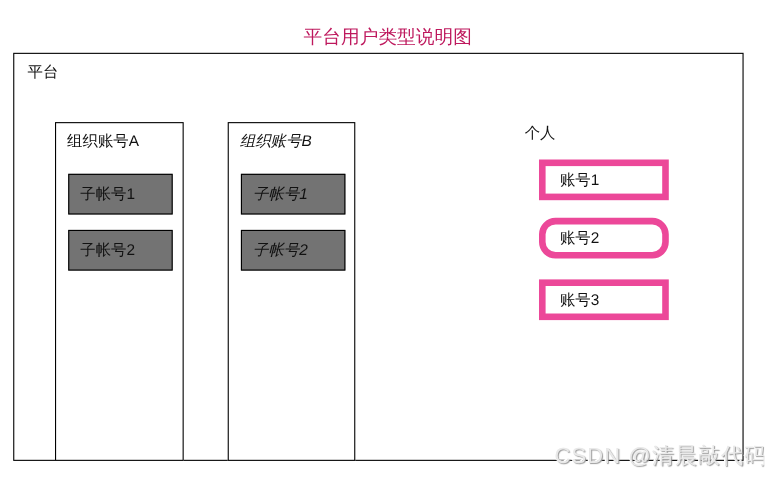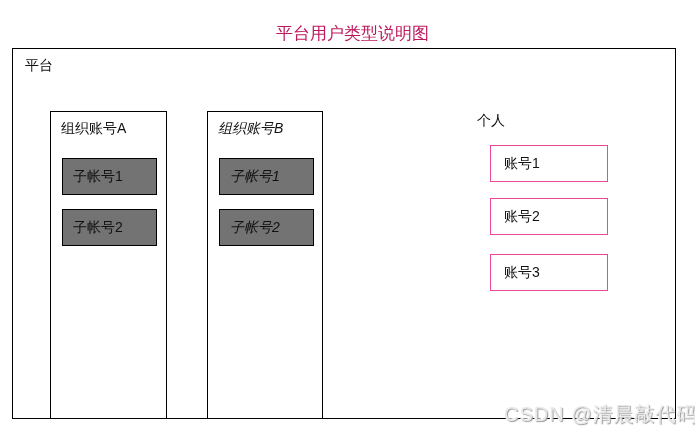--- a/index.html
+++ b/index.html
@@ -82,31 +82,31 @@
     left: 477px;
     top: 112px;
     font-size: 14px;
     white-space: nowrap;
   }
   .personal-account-box {
     position: absolute;
     left: 490px;
     width: 118px;
     height: 37px;
-    border: 1px solid #ec4899;
+    border: 6px solid #ec4899;
     box-sizing: border-box;
     background: #ffffff;
     display: flex;
     align-items: center;
     padding-left: 13px;
     font-size: 14px;
     white-space: nowrap;
   }
   .personal-account-box.slot-0 { top: 145px; }
-  .personal-account-box.slot-1 { top: 198px; }
+  .personal-account-box.slot-1 { top: 198px; border-radius: 15px; }
   .personal-account-box.slot-2 { top: 254px; }
   .watermark {
     position: absolute;
     left: 504px;
     top: 401px;
     font-size: 20px;
     letter-spacing: 1px;
     color: #e9e9e9;
     text-shadow: 1px 1px 1px #9a9a9a, -1px -1px 0 #ffffff;
     white-space: nowrap;

